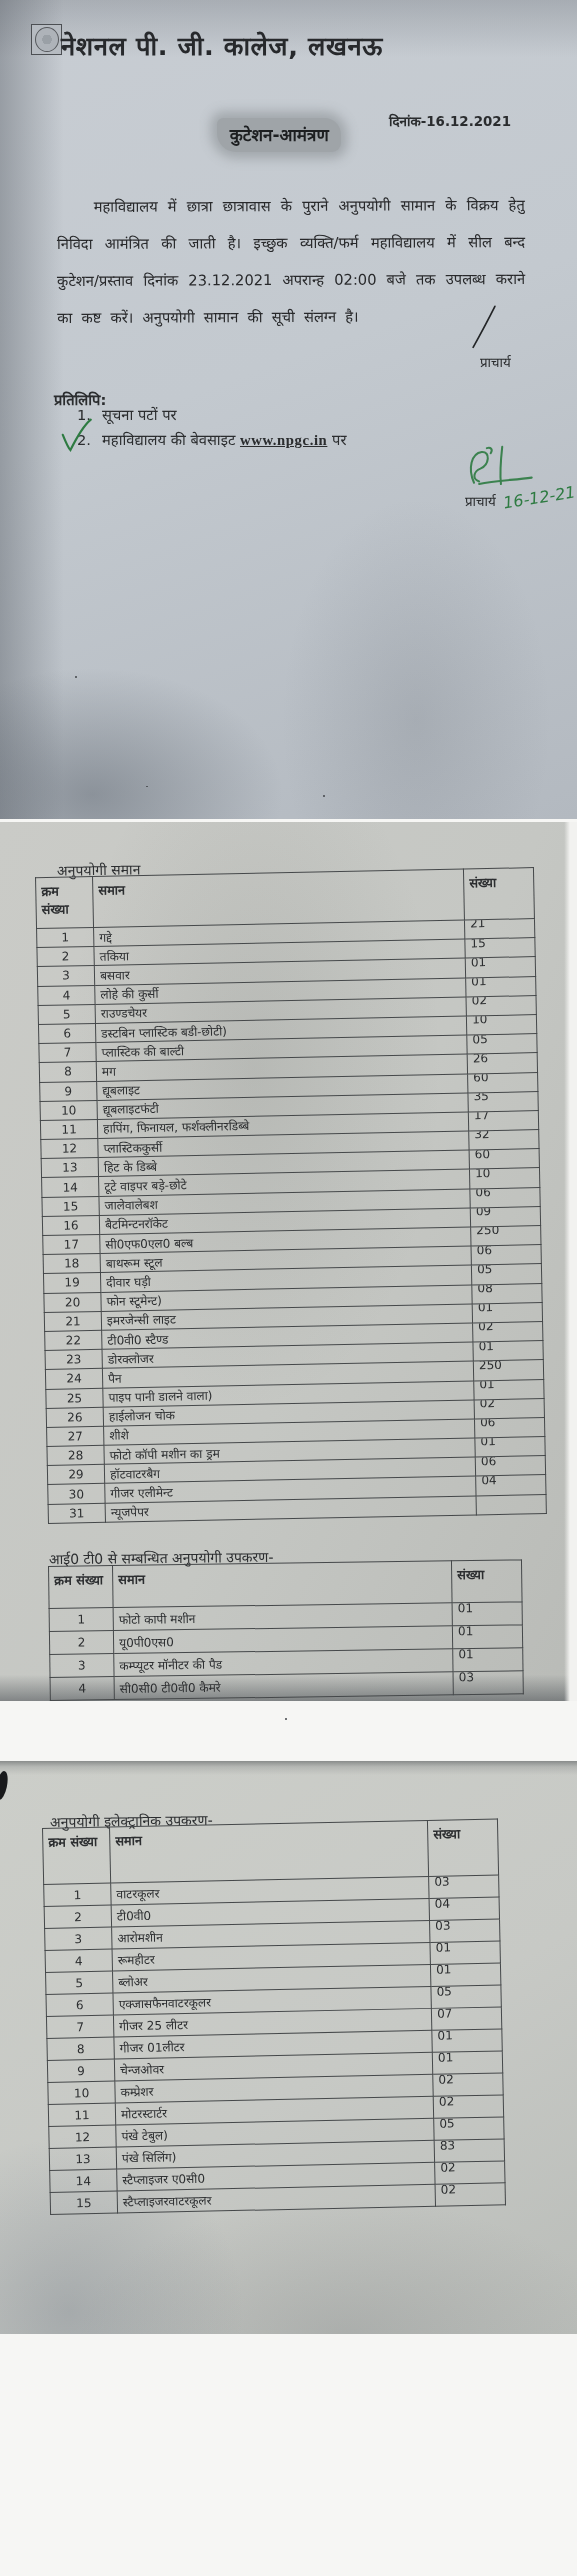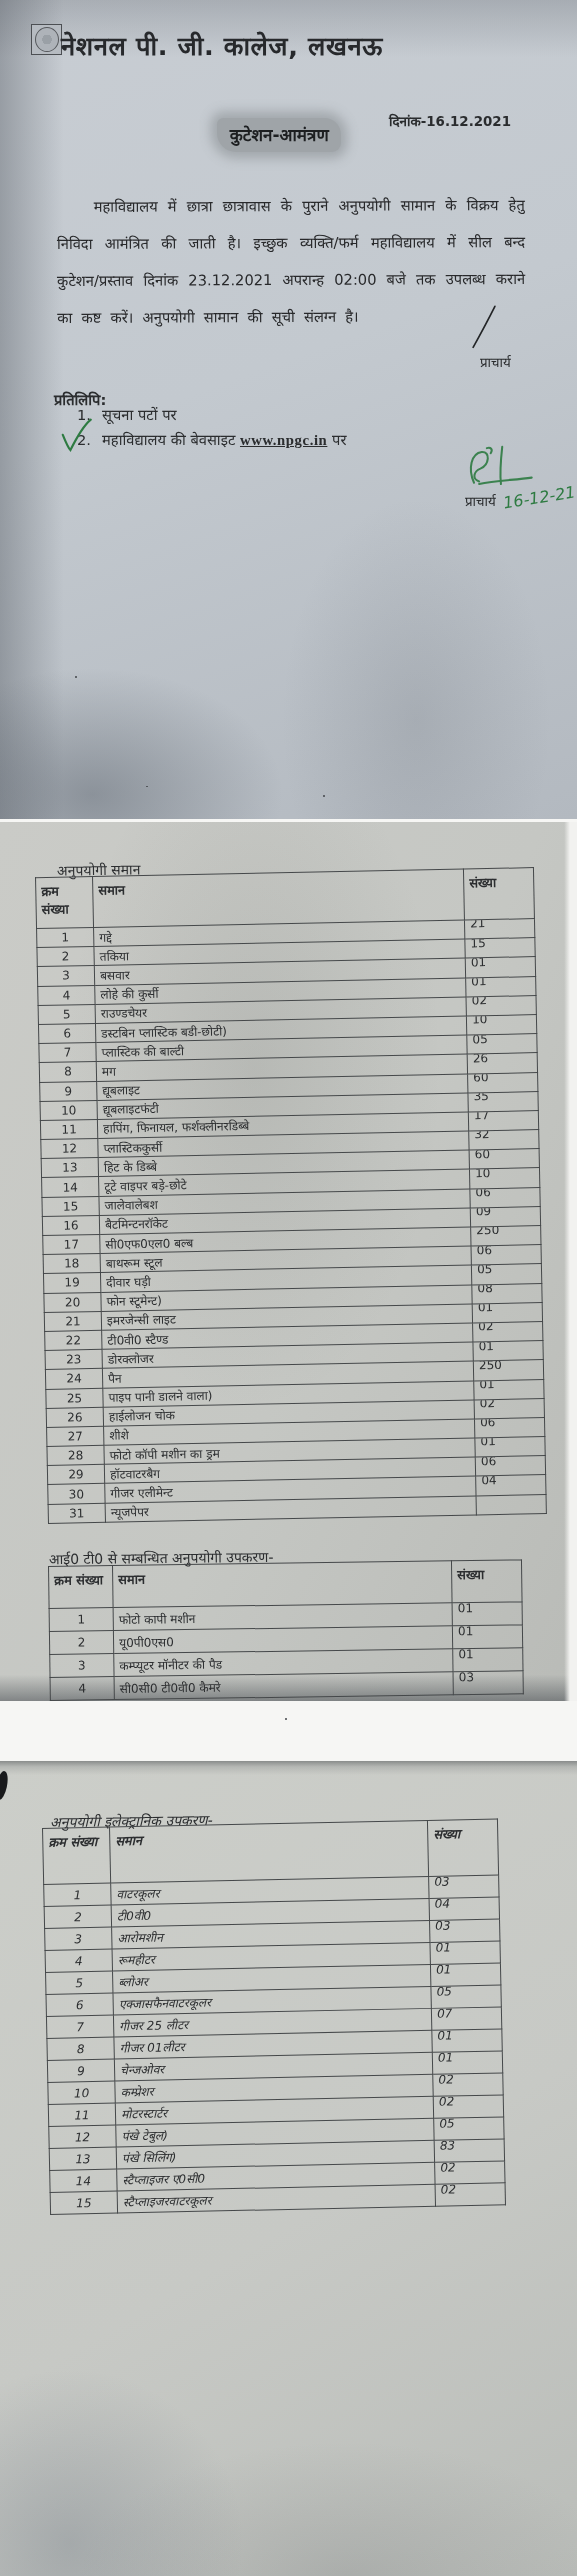--- a/index.html
+++ b/index.html
@@ -14,26 +14,26 @@
       radial-gradient(ellipse 192px 319px at 72% 88%, rgba(90,96,104,.18), transparent 70%),
       linear-gradient(to right, rgba(80,86,94,.40), rgba(80,86,94,0) 11%),
       linear-gradient(to bottom, rgba(58,64,72,.22), transparent 7%),
       linear-gradient(160deg,#c8cdd3 0%,#c3c9cf 45%,#b3b9c0 100%);}
   #photo2{top:822px;height:879px;
     background:
       linear-gradient(to right, rgba(244,244,242,0) 97.6%, #f2f2f0 98.6%),
       linear-gradient(to bottom, transparent 97%, rgba(72,77,82,.55) 100%),
       radial-gradient(ellipse 268px 486px at 44% 28%, rgba(88,92,88,.14), transparent 70%),
       linear-gradient(115deg,#cacbc7 0%,#c5c7c3 55%,#b9bbb7 100%);}
-  #photo3{top:1761px;height:815px;
+  #photo3{top:1761px;height:573px;
     background:
       linear-gradient(to bottom, rgba(84,88,90,.55) 0px, rgba(84,88,90,.18) 5.8px, transparent 14px),
       radial-gradient(ellipse 268px 268px at 12% 96%, rgba(96,106,120,.30), transparent 65%),
       radial-gradient(ellipse 383px 192px at 60% 100%, rgba(96,100,104,.20), transparent 70%),
-      linear-gradient(150deg,#cccec9 0%,#c7c9c5 55%,#babdb9 100%); font-style: italic;}
+      linear-gradient(150deg,#cccec9 0%,#c7c9c5 55%,#babdb9 100%);}
 
   
   #logo{position:absolute;left:31px;top:24px;width:31px;height:31px;background:#b6bbc1;
         border:1.3px solid #4c4f53;box-sizing:border-box;}
   #logo .seal{position:absolute;left:2.6px;top:1.9px;width:22px;height:23px;border:1.3px solid #55585c;
         border-radius:50%;background:radial-gradient(circle at 50% 50%, #9aa0a6 0 30%, transparent 31%),#aeb3b9;}
   #college-name{position:absolute;left:61px;top:28px;width:460px;font-size:25.6px;font-weight:bold;
         letter-spacing:0.6px;color:#27292c;white-space:nowrap;}
   #date-line{position:absolute;right:67px;top:112px;font-size:13.4px;font-weight:bold;color:#2a2c2e;}
   #subject{position:absolute;left:217px;top:118px;font-size:17px;font-weight:bold;color:#1d1f21;

